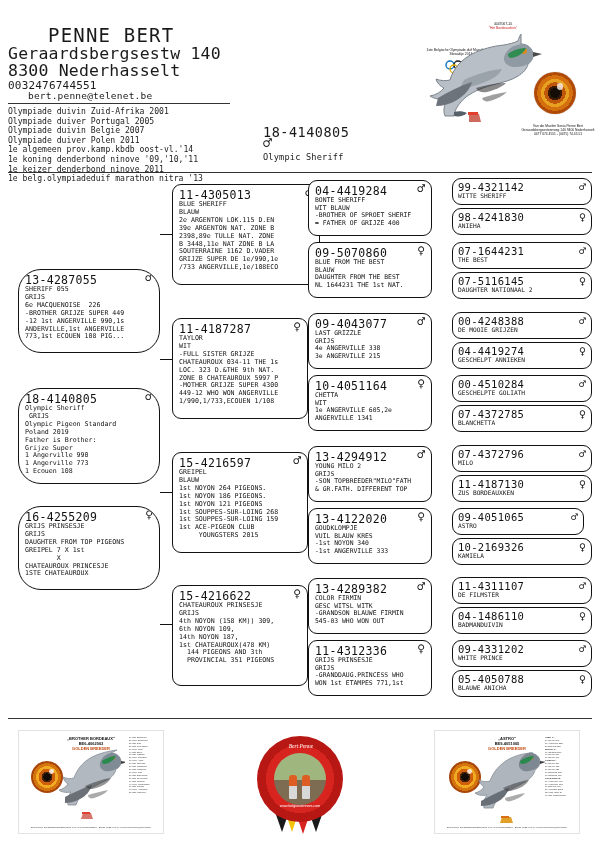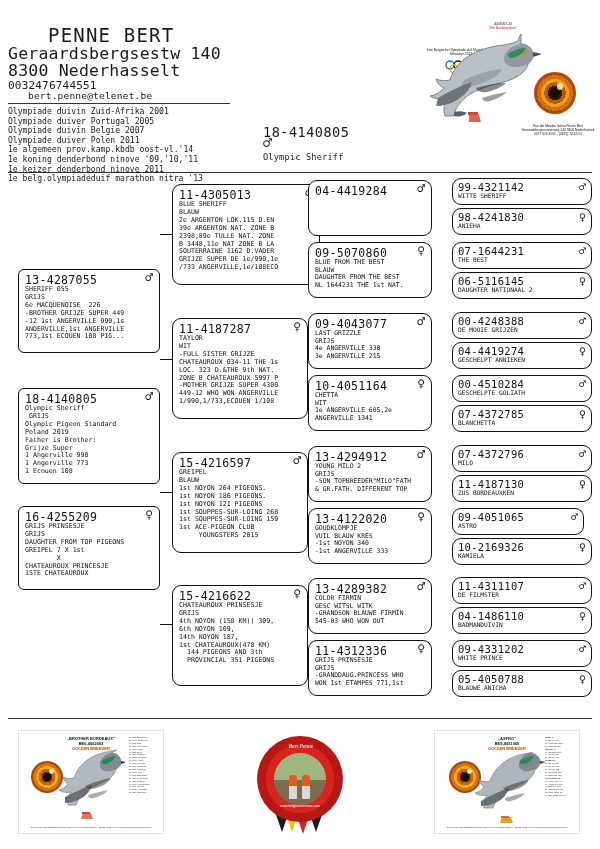--- a/index.html
+++ b/index.html
@@ -106,21 +106,21 @@
   #pedigree { position: absolute; left: 0; top: 174px; width: 600px; height: 544px; }
 
   .cell { position: absolute; }
   .card {
     position: absolute; left: 0; top: 0; width: 100%; height: 100%;
     border: 1.1px solid #111;
     border-radius: 9px;
     background: #fff;
     overflow: hidden;
   }
-  .card.g1 { border-radius: 6px; }
+  .card.g1 { border-radius: 23px; }
   .ring {
     position: absolute; left: 6px; top: 3px;
     font-size: 11.5px; letter-spacing: .3px; color: #111;
   }
   .sex {
     position: absolute; right: 6px; top: 1px;
     font-size: 13px; line-height: 14px; color: #111;
   }
   .card.g4 .ring { font-size: 10.5px; top: 2px; left: 5px; }
   .card.g4 .sex { font-size: 11.5px; top: 1px; right: 5px; }
@@ -390,20 +390,24 @@
 1st CHATEAUROUX(478 KM)
   144 PIGEONS AND 3th
   PROVINCIAL 351 PIGEONS</div>
     </div>
   </div>
 
   <div class="cell" style="left:308px;top:6px;width:124px;height:56px">
     <div class="card g3">
       <div class="ring">04-4419284</div>
       <div class="sex">♂</div>
+      <div class="body">BONTE SHERIFF
+WIT BLAUW
+-BROTHER OF SPROET SHERIF
+= FATHER OF GRIJZE 400</div>
     </div>
   </div>
   <div class="cell" style="left:308px;top:68px;width:124px;height:56px">
     <div class="card g3">
       <div class="ring">09-5070860</div>
       <div class="sex">♀</div>
       <div class="body">BLUE FROM THE BEST
 BLAUW
 DAUGHTER FROM THE BEST
 NL 1644231 THE 1st NAT.</div>
@@ -486,21 +490,21 @@
   </div>
   <div class="cell" style="left:452px;top:68px;width:140px;height:27px">
     <div class="card g4">
       <div class="ring">07-1644231</div>
       <div class="sex">♂</div>
       <div class="body">THE BEST</div>
     </div>
   </div>
   <div class="cell" style="left:452px;top:98px;width:140px;height:27px">
     <div class="card g4">
-      <div class="ring">06-5116145</div>
+      <div class="ring">07-5116145</div>
       <div class="sex">♀</div>
       <div class="body">DAUGHTER NATIONAAL 2</div>
     </div>
   </div>
   <div class="cell" style="left:452px;top:138px;width:140px;height:27px">
     <div class="card g4">
       <div class="ring">00-4248388</div>
       <div class="sex">♂</div>
       <div class="body">DE MOOIE GRIJZEN</div>
     </div>

